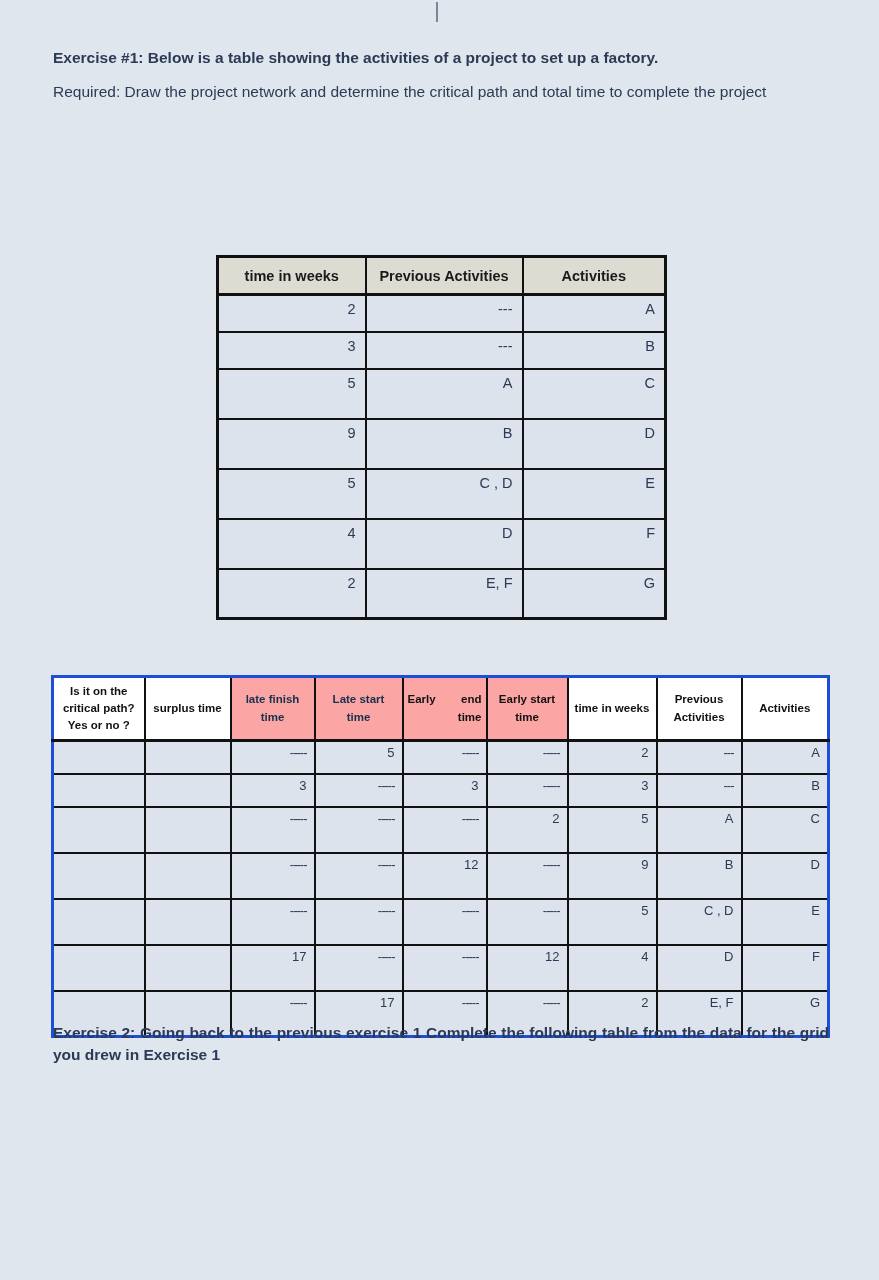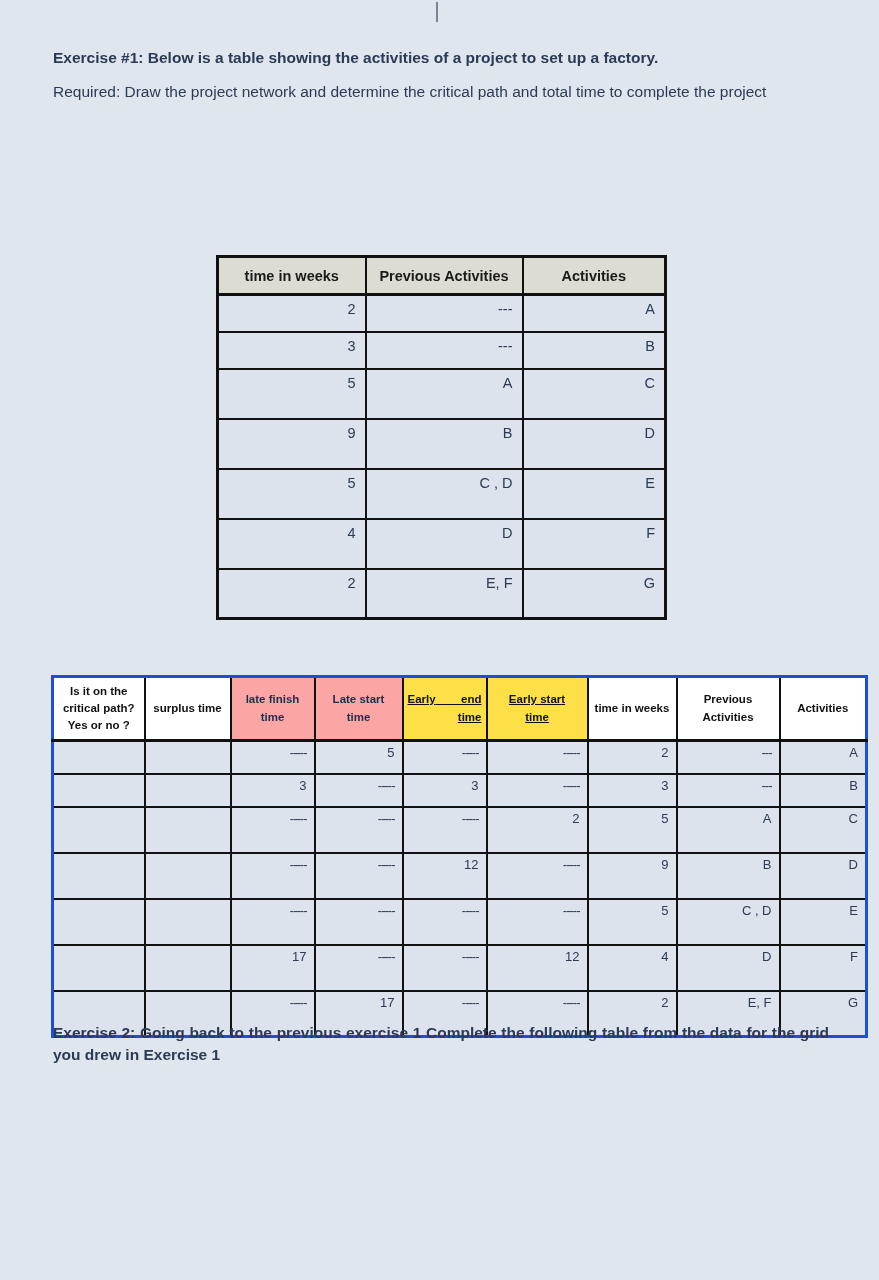--- a/index.html
+++ b/index.html
@@ -118,21 +118,21 @@
     font-weight: bold;
     font-size: 11.5px;
     line-height: 1.5;
     height: 64px;
     text-align: center;
     vertical-align: middle;
     padding: 2px 4px;
     border-bottom-width: 3px;
   }
   table.t2 th.cyan { background: #fca5a5; color: #15324d; }
-  table.t2 th.yellow { background: #fde047; color: #111111; text-decoration: underline; }
+  table.t2 th.yellow { background: #fca5a5; color: #111111; }
   table.t2 th.split { text-align: justify; }
   table.t2 th.split .l1 {
     display: block;
     text-align: justify;
     text-align-last: justify;
   }
   table.t2 th.split .l2 {
     display: block;
     text-align: right;
   }
@@ -143,23 +143,23 @@
     font-size: 13px;
     color: #2b3a55;
     padding: 3px 7px 0 7px;
   }
   table.t2 tr.r-tall td { height: 46px; }
   .k-w1 { width: 92px; }
   .k-w2 { width: 86px; }
   .k-w3 { width: 84px; }
   .k-w4 { width: 88px; }
   .k-w5 { width: 84px; }
-  .k-w6 { width: 101px; }
+  .k-w6 { width: 81px; }
   .k-w7 { width: 89px; }
-  .k-w8 { width: 103px; }
+  .k-w8 { width: 85px; }
   .k-w9 { width: 87px; }
 
   .dash { letter-spacing: -1px; }
 
   
   #closing {
     position: absolute;
     left: 53px;
     top: 1022px;
     width: 776px;

